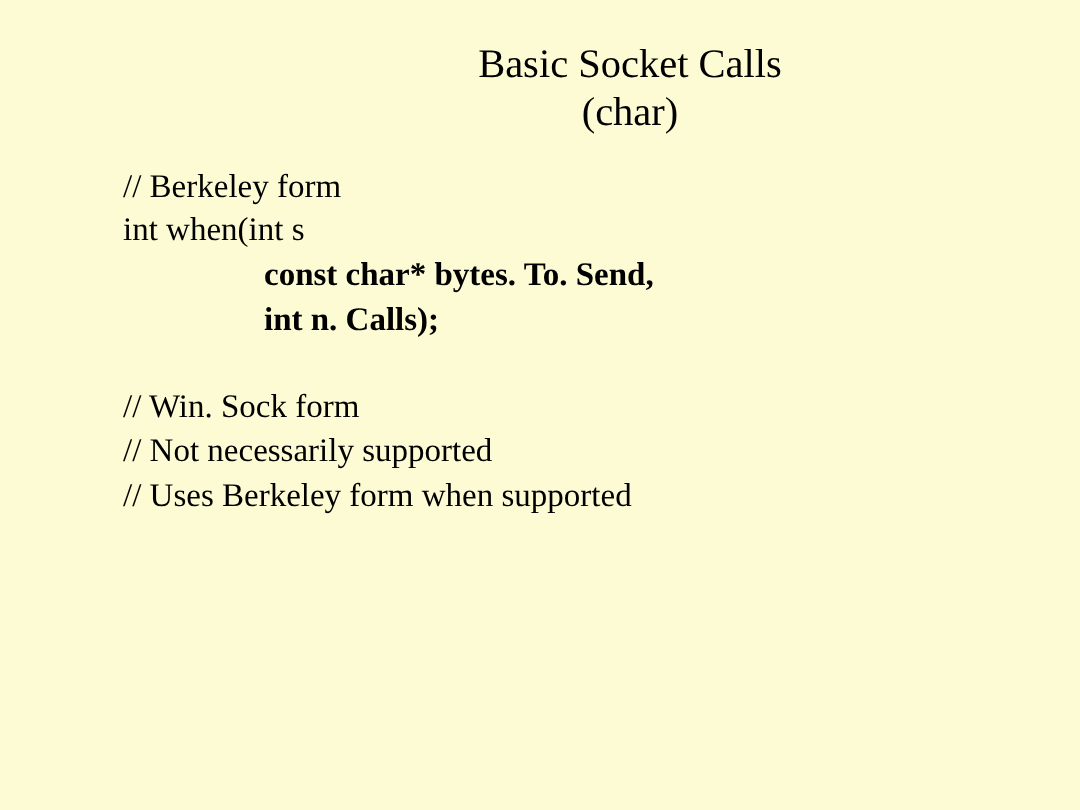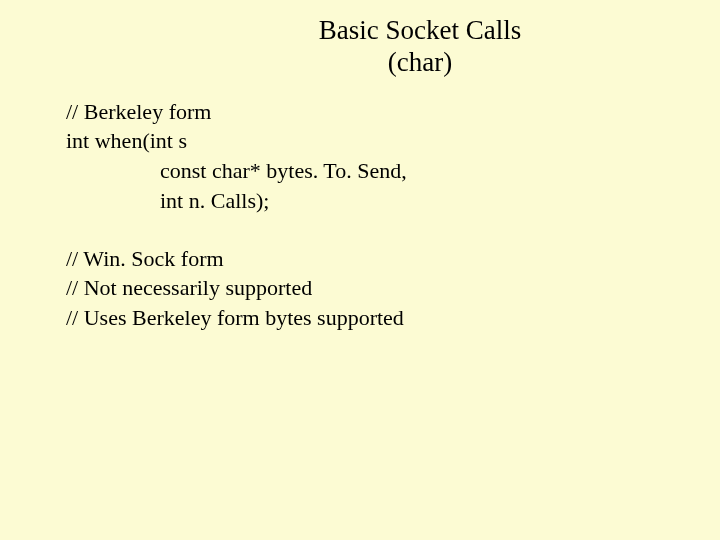--- a/index.html
+++ b/index.html
@@ -13,32 +13,34 @@
       overflow: hidden;
     }
     .slide {
       width: 100%;
       height: 100%;
       box-sizing: border-box;
     }
     .title {
       text-align: center;
       font-size: 27px;
-      padding-top: 14px;
+      padding-top: 26px;
       padding-left: 120px;
       line-height: 1.2;
     }
     .content {
       padding-left: 66px;
       padding-top: 18px;
       font-size: 22px;
       line-height: 1.35;
+      margin-left: 16px;
     }
     .indent {
       padding-left: 94px;
+      font-weight: bold;
     }
     .spacer {
       height: 28px;
     }
   </style>
 </head>
 <body>
 
 <div class="slide">
   <div class="title">
@@ -46,15 +48,15 @@
     <div>(char)</div>
   </div>
   <div class="content">
     <div>// Berkeley form</div>
     <div>int when(int s</div>
     <div class="indent">const char* bytes. To. Send,</div>
     <div class="indent">int n. Calls);</div>
     <div class="spacer"></div>
     <div>// Win. Sock form</div>
     <div>// Not necessarily supported</div>
-    <div>// Uses Berkeley form bytes supported</div>
+    <div>// Uses Berkeley form when supported</div>
   </div>
 </div>
 
 </body></html>

